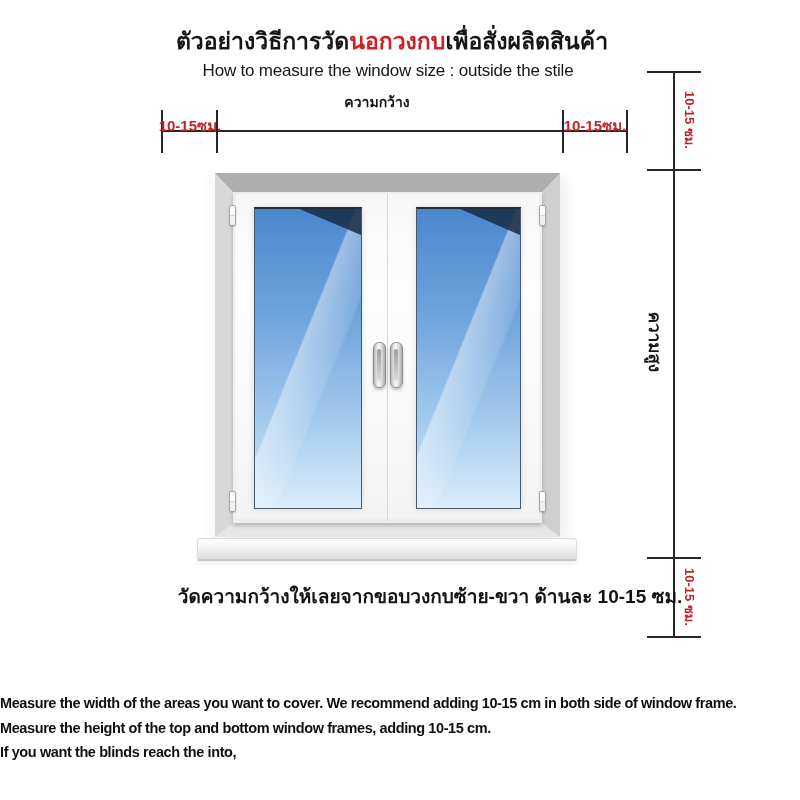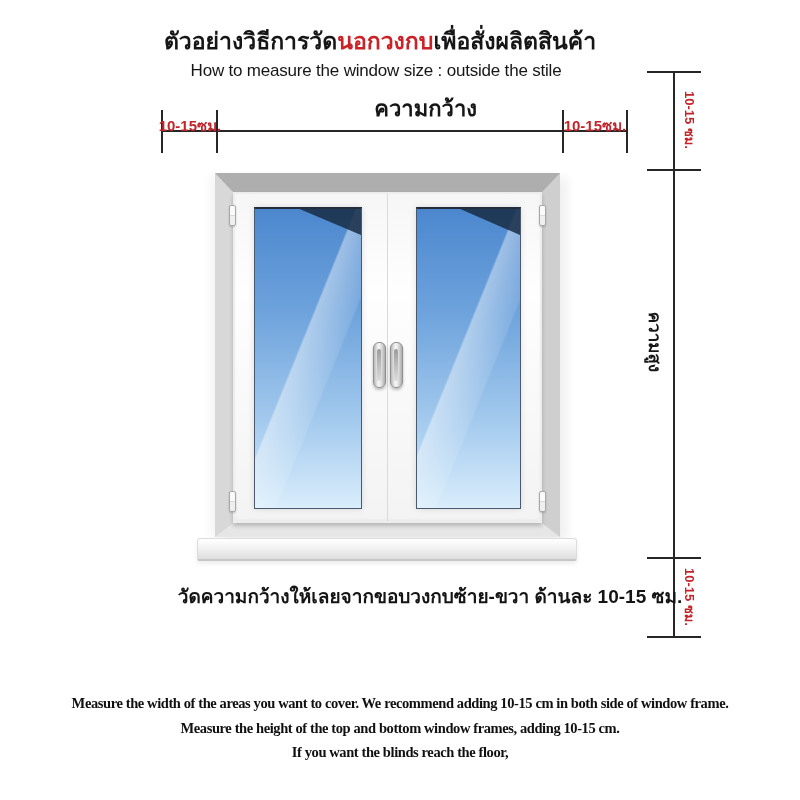--- a/index.html
+++ b/index.html
@@ -2,38 +2,38 @@
 <html><head>
 <meta charset="utf-8">
 <style>
   html,body{margin:0;padding:0;}
   body{
     width:800px;height:800px;position:relative;overflow:hidden;
     background:#ffffff;color:#161616;
     font-family:"Liberation Sans","DejaVu Sans",sans-serif;
   }
   .abs{position:absolute;}
-  .nosel{user-select:none;}
+  .nosel{user-select:none;padding-left:12px;}
 
   
   .th-title{left:0;top:23px;width:760px;text-align:center;
     font-size:23px;font-weight:bold;white-space:nowrap;}
   .th-title .red{color:#cc2127;}
   .en-title{left:0;top:61px;width:752px;text-align:center;
     font-size:17px;font-weight:normal;letter-spacing:-0.2px;white-space:nowrap;}
 
   
   .mline{background:#262626;position:absolute;}
   .hline{height:2px;}
   .vline{width:2px;}
   .w-main{left:162px;top:130px;width:465px;}
   .w-tick{top:110px;height:43px;width:2px;}
   .w-t1{left:161px;} .w-t2{left:216px;} .w-t3{left:562px;} .w-t4{left:626px;}
-  .w-label{left:277px;top:91px;width:200px;text-align:right;
-    font-size:22px;font-weight:bold;white-space:nowrap;}
+  .w-label{left:277px;top:91px;width:200px;text-align:center;
+    font-size:14px;font-weight:bold;white-space:nowrap;}
   .red-label{color:#c3242b;font-size:15px;font-weight:bold;top:114px;
     text-align:center;white-space:nowrap;}
   .red-left{left:146px;width:88px;}
   .red-right{left:551px;width:88px;}
 
   .h-main{left:673px;top:72px;height:566px;}
   .h-tick{left:647px;width:54px;height:2px;}
   .h-k1{top:71px;} .h-k2{top:169px;} .h-k3{top:557px;} .h-k4{top:636px;}
   .vtext{position:absolute;white-space:nowrap;
     transform:translate(-50%,-50%) rotate(90deg);}
@@ -89,23 +89,23 @@
   .sill{left:197px;top:538px;width:380px;height:23px;box-sizing:border-box;
     border-radius:3px 3px 2px 2px;border:1px solid #dcdcdc;
     border-bottom:2px solid #c6c6c6;
     background:linear-gradient(180deg,#ffffff,#f4f4f4 40%,#e9e9e9 70%,#dddddd);
     box-shadow:0 3px 4px rgba(0,0,0,0.07);}
 
   
   .th-instr{left:0;top:585px;width:780px;text-align:center;
     font-size:19px;font-weight:bold;line-height:24.5px;color:#141414;margin-left:40px;}
   .th-instr div{white-space:nowrap;}
-  .en-instr{left:0;top:691px;width:800px;text-align:center;
+  .en-instr{left:0;top:691px;width:800px;
     font-size:14.5px;font-weight:bold;letter-spacing:-0.4px;line-height:24.5px;
-    color:#101010;font-family:Liberation Serif, serif;}
+    color:#101010;}
   .en-instr div{white-space:nowrap;}
 </style>
 </head>
 <body>
 
 <div class="abs th-title nosel"><span>ตัวอย่างวิธีการวัด</span><span class="red">นอกวงกบ</span><span>เพื่อสั่งผลิตสินค้า</span></div>
 <div class="abs en-title nosel">How to measure the window size : outside the stile</div>
 
 <div>
   <div class="mline hline w-main"></div>
@@ -146,14 +146,14 @@
   <div class="abs sill"></div>
 </div>
 
 <div class="abs th-instr">
   <div>วัดความกว้างให้เลยจากขอบวงกบซ้าย-ขวา ด้านละ 10-15 ซม.</div>
 </div>
 
 <div class="abs en-instr">
   <div>Measure the width of the areas you want to cover. We recommend adding 10-15 cm in both side of window frame.</div>
   <div>Measure the height of the top and bottom window frames, adding 10-15 cm.</div>
-  <div>If you want the blinds reach the floor,</div>
+  <div>If you want the blinds reach the into,</div>
 </div>
 
 </body></html>

